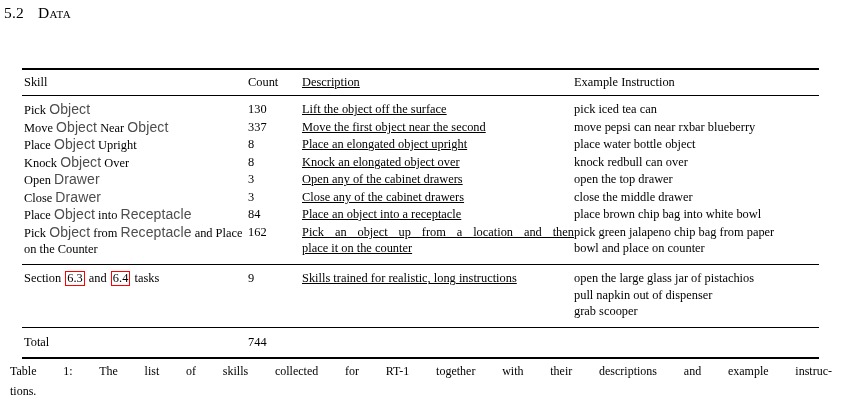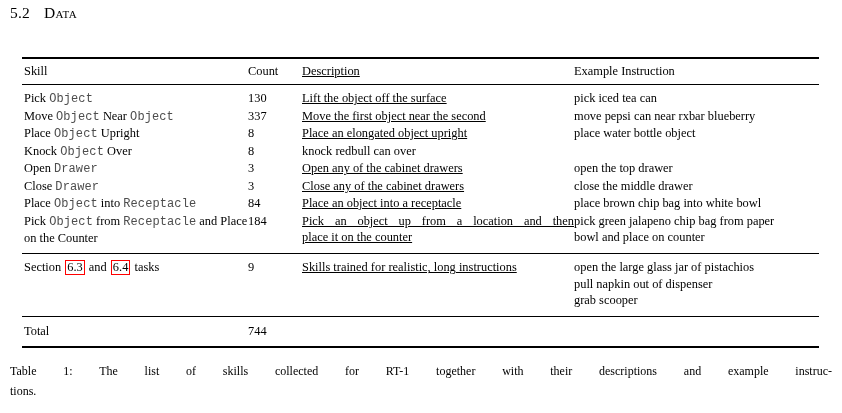--- a/index.html
+++ b/index.html
@@ -12,41 +12,41 @@
     height: 413px;
     position: relative;
     font-family: "Liberation Serif", "DejaVu Serif", serif;
     color: #000000;
     overflow: hidden;
   }
 
   
   #section-heading {
     position: absolute;
-    left: 10px;
+    left: 4px;
     top: 4px;
     font-size: 15.5px;
     letter-spacing: 0.2px;
     white-space: nowrap;
   }
   #section-heading .sec-num {
     font-size: 15.5px;
   }
   #section-heading .sec-title {
     margin-left: 14px;
     font-variant: small-caps;
     font-size: 15.5px;
     letter-spacing: 0.3px;
   }
 
   
   #table-wrap {
     position: absolute;
     left: 22px;
-    top: 57px;
+    top: 68px;
     width: 797px;
   }
   .rule {
     width: 100%;
     background: #000;
   }
   .rule-thick { height: 1.6px; }
   .rule-thin  { height: 0.9px; }
 
   .rule-gap-top    { margin-bottom: 0px; }
@@ -81,22 +81,22 @@
     text-align: justify;
     text-align-last: justify;
   }
 
   .skill-justify {
     width: 222px;
   }
 
   
   .mono {
-    font-family: Liberation Mono, monospace;
-    font-size: 12px;
+    font-family: Liberation Sans, sans-serif;
+    font-size: 14px;
     color: #4d4d4d;
     letter-spacing: 0.1px;
   }
 
   
   .ref-box {
     display: inline-block;
     border: 1.3px solid #ff0000;
     padding: 0px 1px;
     margin: 0 1px;
@@ -161,20 +161,21 @@
     <div class="trow">
       <div class="c-skill"><span>Place </span><span class="mono">Object</span><span> Upright</span></div>
       <div class="c-count">8</div>
       <div class="c-desc">Place an elongated object upright</div>
       <div class="c-ex">place water bottle object</div>
     </div>
 
     <div class="trow">
       <div class="c-skill"><span>Knock </span><span class="mono">Object</span><span> Over</span></div>
       <div class="c-count">8</div>
+      <div class="c-desc">Knock an elongated object over</div>
       <div class="c-ex">knock redbull can over</div>
     </div>
 
     <div class="trow">
       <div class="c-skill"><span>Open </span><span class="mono">Drawer</span></div>
       <div class="c-count">3</div>
       <div class="c-desc">Open any of the cabinet drawers</div>
       <div class="c-ex">open the top drawer</div>
     </div>
 
@@ -187,21 +188,21 @@
 
     <div class="trow">
       <div class="c-skill"><span>Place </span><span class="mono">Object</span><span> into </span><span class="mono">Receptacle</span></div>
       <div class="c-count">84</div>
       <div class="c-desc">Place an object into a receptacle</div>
       <div class="c-ex">place brown chip bag into white bowl</div>
     </div>
 
     <div class="trow">
       <div class="c-skill skill-justify"><span>Pick </span><span class="mono">Object</span><span> from </span><span class="mono">Receptacle</span><span> and Place on the Counter</span></div>
-      <div class="c-count">184</div>
+      <div class="c-count">162</div>
       <div class="c-desc desc-justify"><span class="line1">Pick an object up from a location and then</span><span>place it on the counter</span></div>
       <div class="c-ex"><span>pick green jalapeno chip bag from paper</span><br><span>bowl and place on counter</span></div>
     </div>
 
   </div>
 
   <div class="rule rule-thin"></div>
 
   <div id="section-block">
     <div class="trow">

